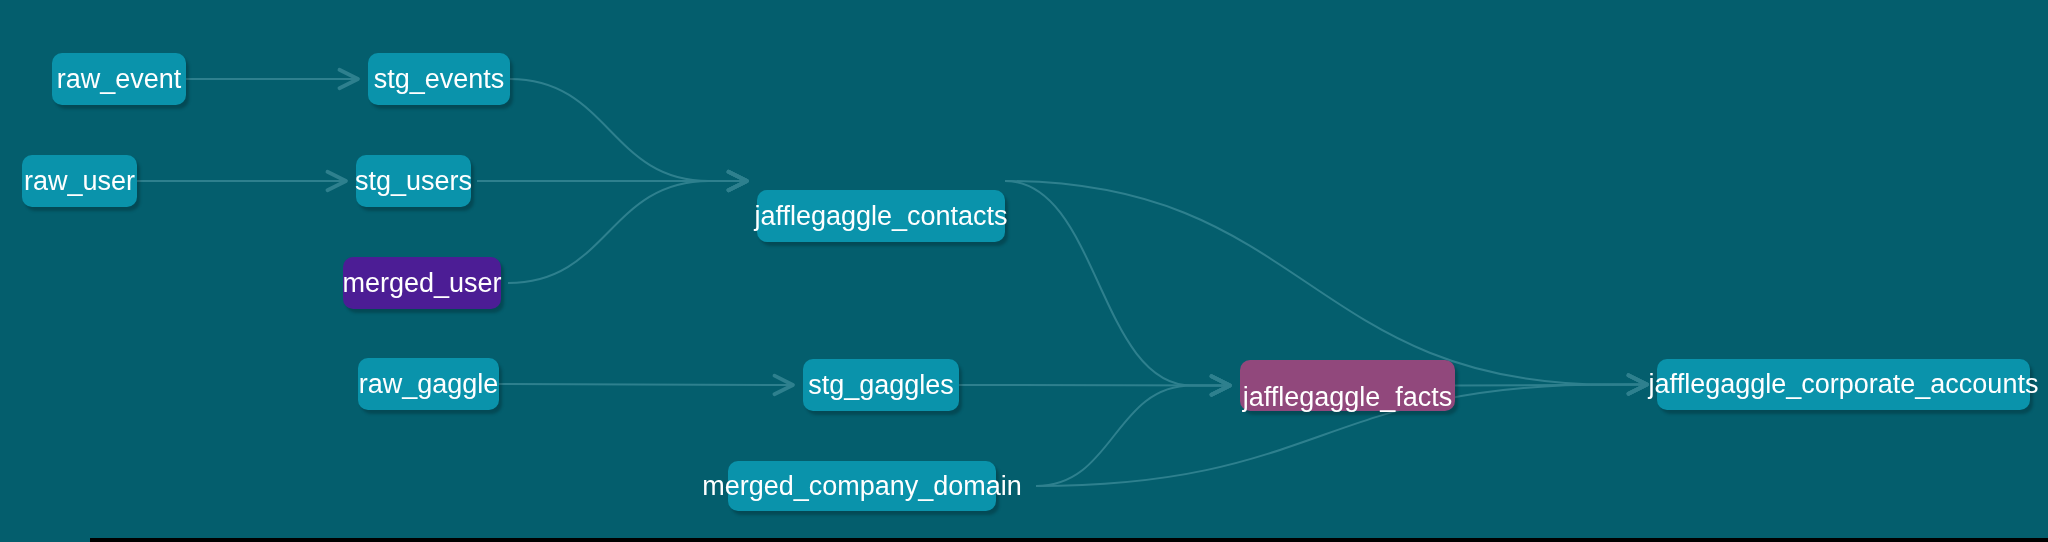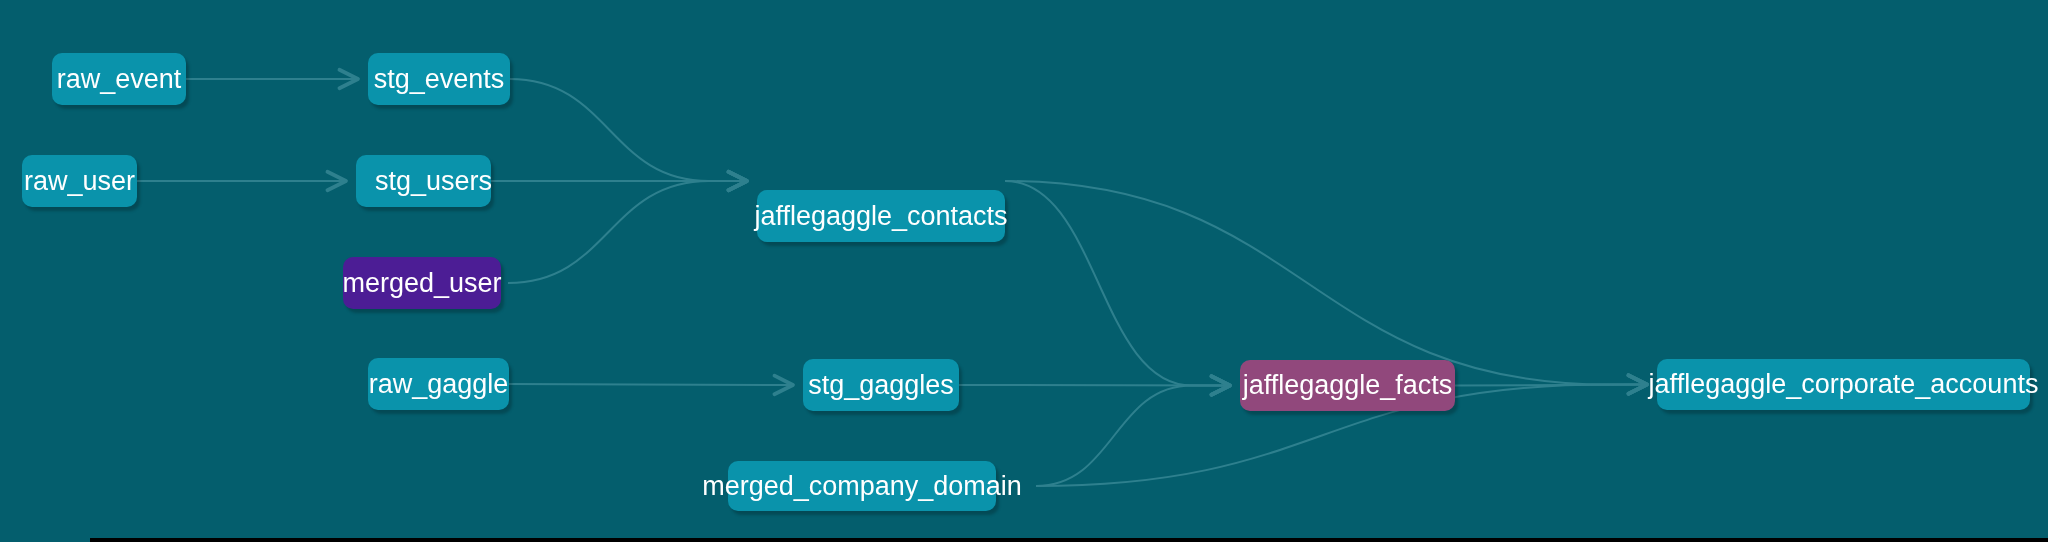--- a/index.html
+++ b/index.html
@@ -63,36 +63,36 @@
   <div id="nodes">
       <div class="lineage-node" style="left: 16px; top: 53px; width: 134px; height: 52px; background: rgb(10, 147, 171); margin-left: 36px;">
         <span>raw_event</span>
       </div>
       <div class="lineage-node" style="left: 368px; top: 53px; width: 142px; height: 52px; background: rgb(10, 147, 171);">
         <span>stg_events</span>
       </div>
       <div class="lineage-node" style="left: 22px; top: 155px; width: 115px; height: 52px; background: rgb(10, 147, 171);">
         <span>raw_user</span>
       </div>
-      <div class="lineage-node" style="left: 356px; top: 155px; width: 115px; height: 52px; background: rgb(10, 147, 171); padding-left: 20px;">
+      <div class="lineage-node" style="left: 356px; top: 155px; width: 115px; height: 52px; background: rgb(10, 147, 171);">
         <span>stg_users</span>
       </div>
       <div class="lineage-node" style="left: 343px; top: 257px; width: 158px; height: 52px; background: #4c1d95;">
         <span>merged_user</span>
       </div>
       <div class="lineage-node" style="left: 757px; top: 155px; width: 248px; height: 52px; background: rgb(10, 147, 171); margin-top: 35px;">
         <span>jafflegaggle_contacts</span>
       </div>
-      <div class="lineage-node" style="left: 368px; top: 358px; width: 141px; height: 52px; background: rgb(10, 147, 171);">
+      <div class="lineage-node" style="left: 358px; top: 358px; width: 141px; height: 52px; background: rgb(10, 147, 171);">
         <span>raw_gaggle</span>
       </div>
       <div class="lineage-node" style="left: 803px; top: 359px; width: 156px; height: 52px; background: rgb(10, 147, 171);">
         <span>stg_gaggles</span>
       </div>
-      <div class="lineage-node" style="left: 1240px; top: 360px; width: 215px; height: 51px; background: rgb(145, 72, 124);">
+      <div class="lineage-node" style="left: 1240px; top: 360px; width: 215px; height: 51px; background: rgb(145, 72, 124); align-items: flex-end;">
         <span>jafflegaggle_facts</span>
       </div>
       <div class="lineage-node" style="left: 728px; top: 461px; width: 268px; height: 50px; background: rgb(10, 147, 171);">
         <span>merged_company_domain</span>
       </div>
       <div class="lineage-node" style="left: 1657px; top: 359px; width: 373px; height: 51px; background: rgb(10, 147, 171);">
         <span>jafflegaggle_corporate_accounts</span>
       </div>
     </div>
 

